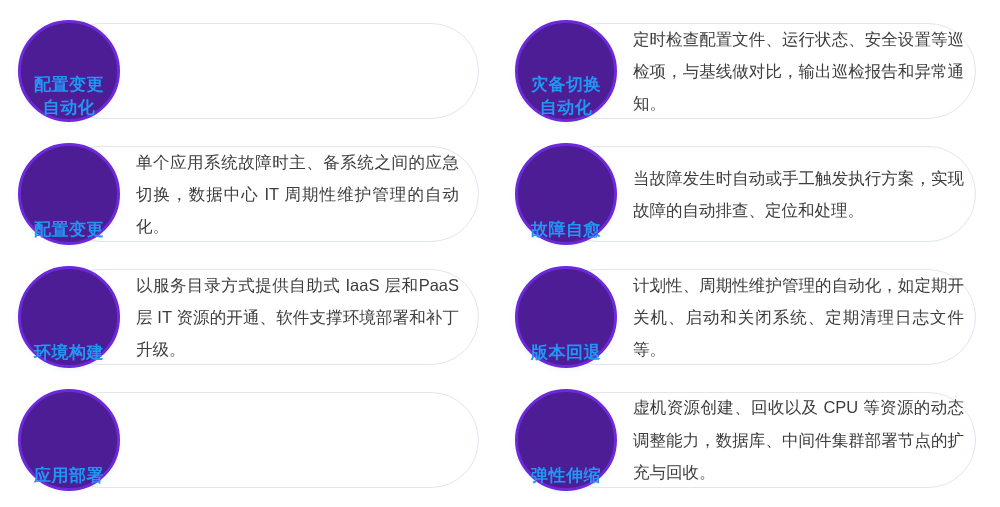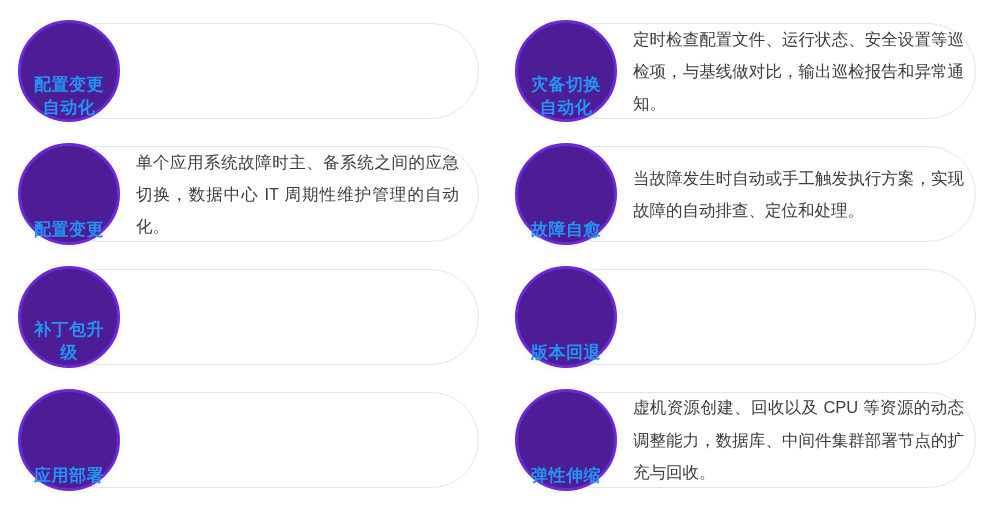--- a/index.html
+++ b/index.html
@@ -126,32 +126,34 @@
         <div>故障自愈</div>
       </div>
     </div>
     <div class="desc desc-wide">当故障发生时自动或手工触发执行方案，实现故障的自动排查、定位和处理。</div>
   </div>
 
   <div class="card">
     <div class="card-shell"></div>
     <div class="badge">
       <div class="badge-label">
-        <div>补丁包升级</div>
+        <div>环境构建</div>
       </div>
     </div>
+    <div class="desc">以服务目录方式提供自助式 IaaS 层和PaaS 层 IT 资源的开通、软件支撑环境部署和补丁升级。</div>
   </div>
 
   <div class="card">
     <div class="card-shell"></div>
     <div class="badge">
       <div class="badge-label">
         <div>版本回退</div>
       </div>
     </div>
+    <div class="desc desc-wide">计划性、周期性维护管理的自动化，如定期开关机、启动和关闭系统、定期清理日志文件等。</div>
   </div>
 
   <div class="card">
     <div class="card-shell"></div>
     <div class="badge">
       <div class="badge-label">
         <div>应用部署</div>
       </div>
     </div>
   </div>

